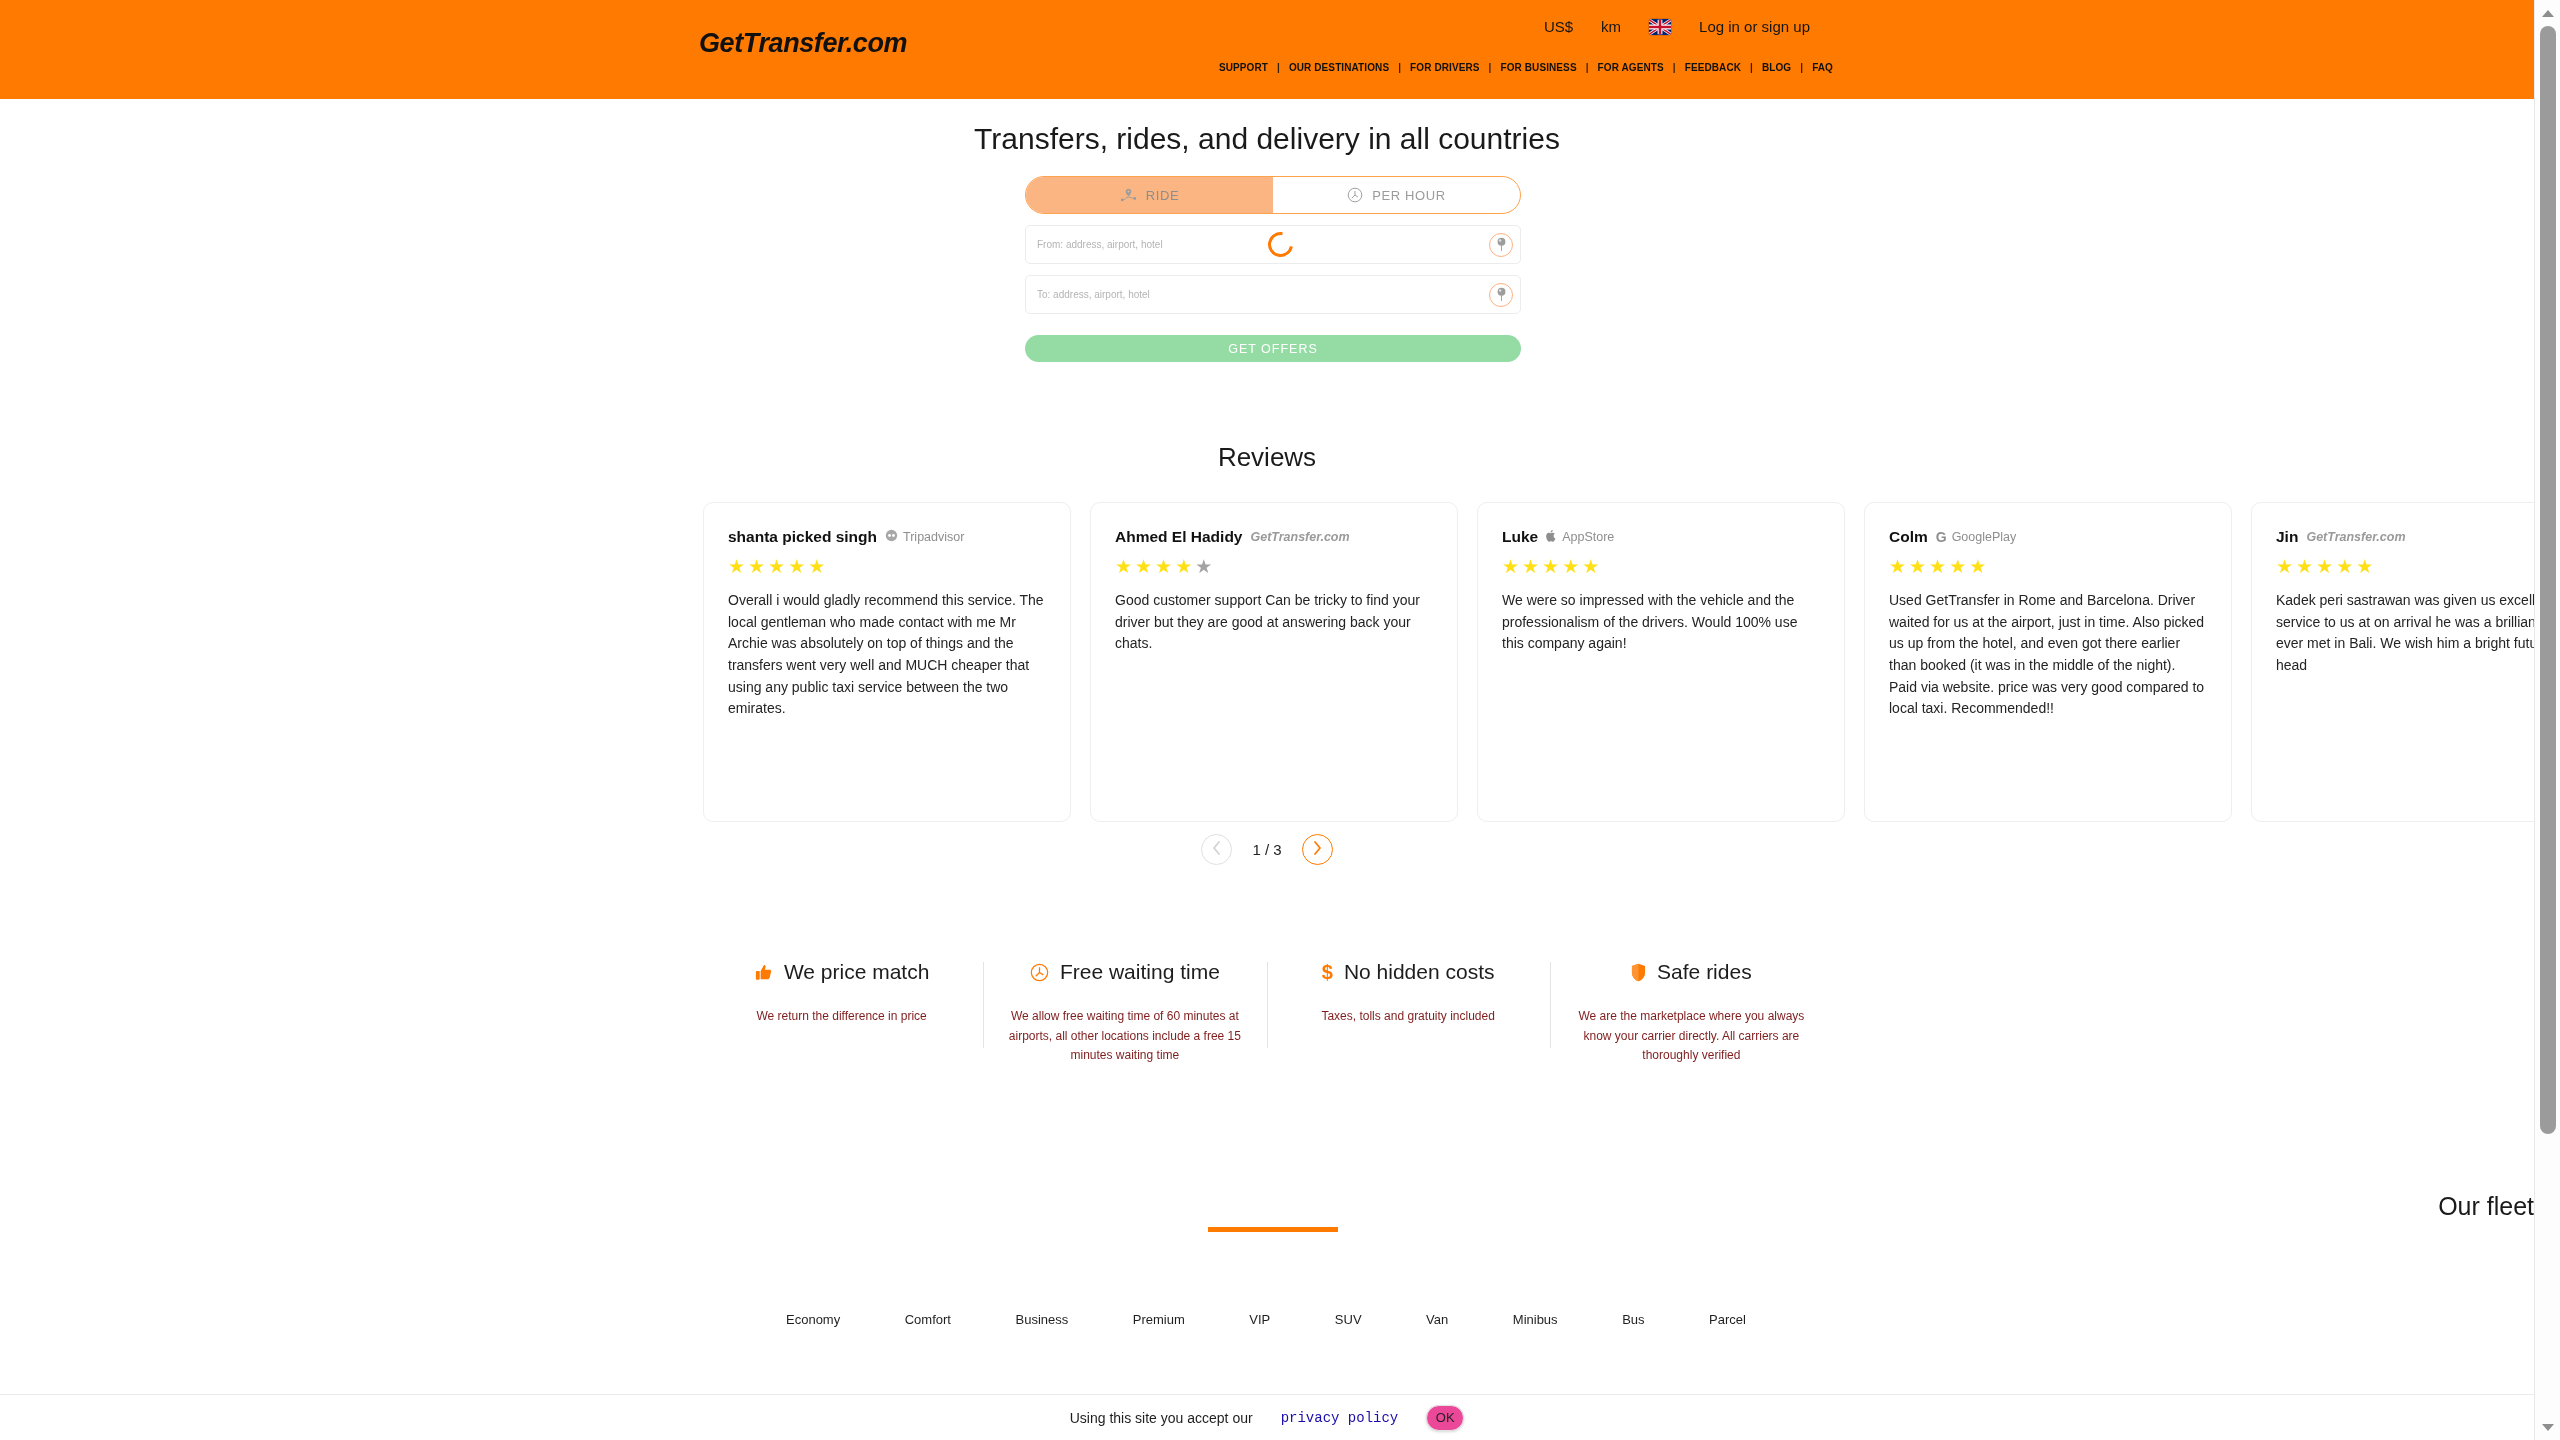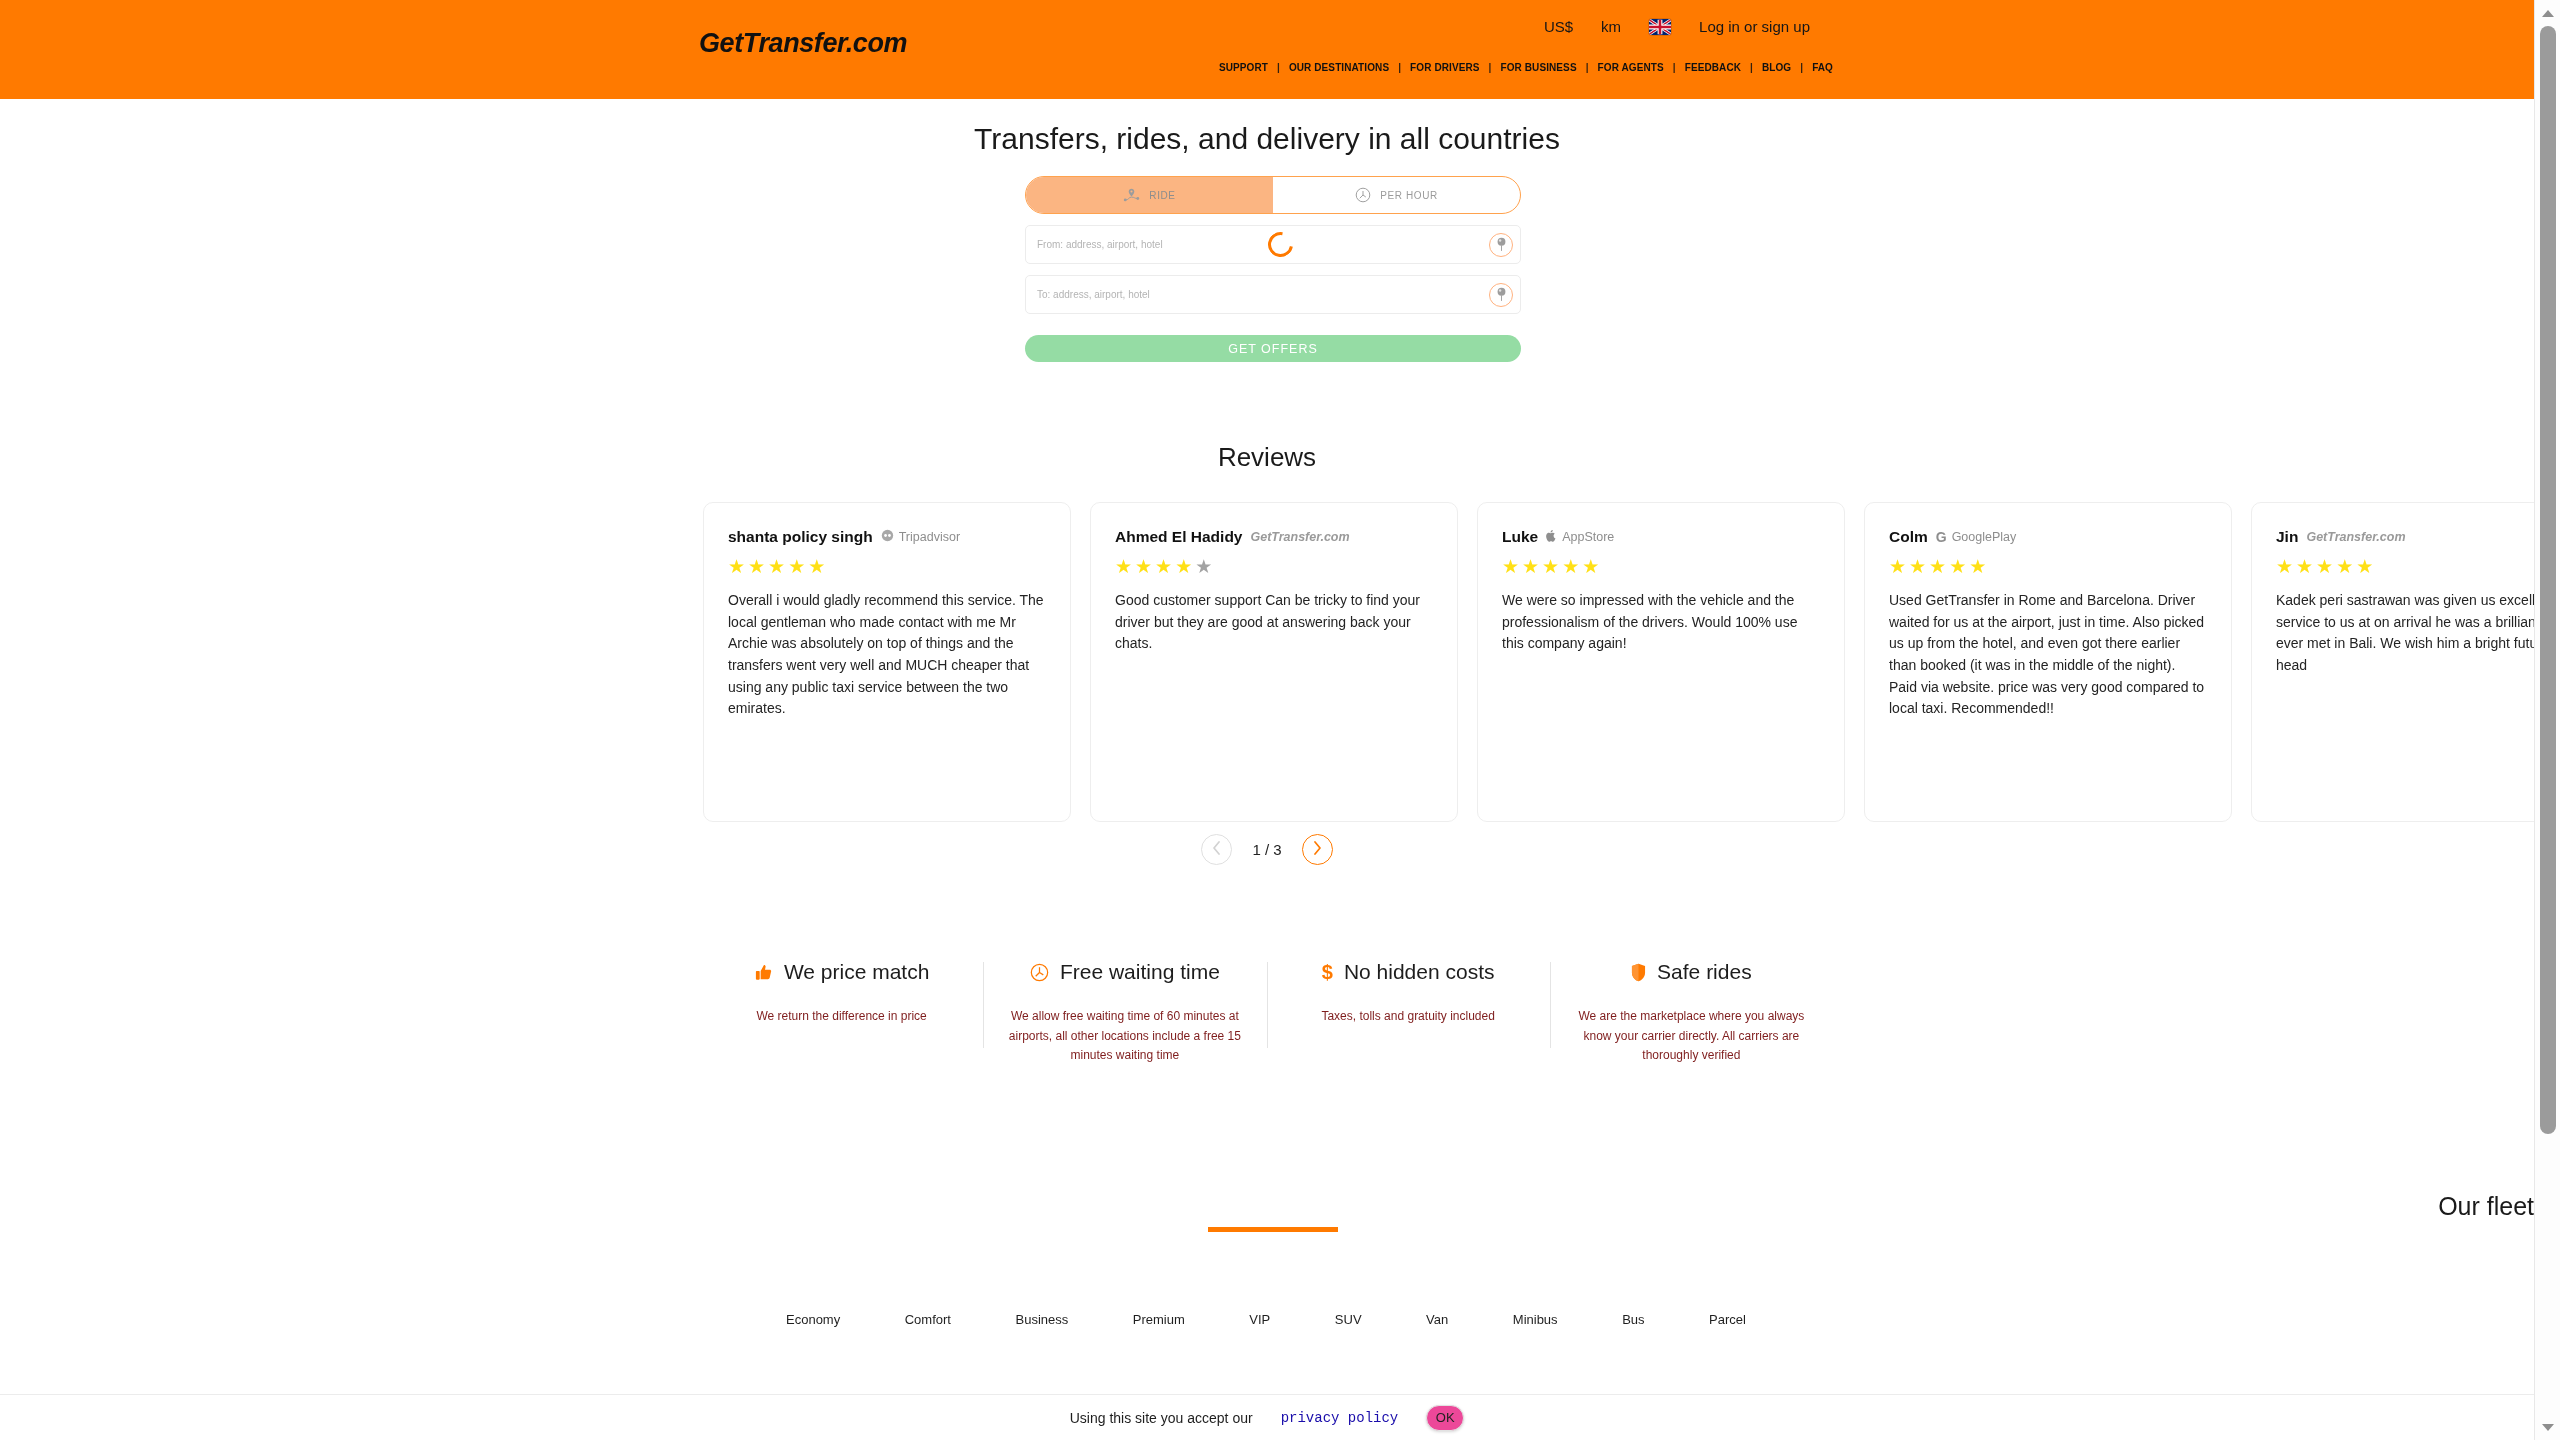--- a/index.html
+++ b/index.html
@@ -67,21 +67,21 @@
     text-align: center; font-size: 30px; color: #1a1a1a; font-weight: 400;
   }
   .form-wrap { position:absolute; left: 1025px; top: 176px; width: 496px; }
 
   .tabs {
     position: relative; display: flex; width: 496px; height: 38px;
     border: 1px solid #ffa24d; border-radius: 19px; overflow: hidden; background:#fff;
   }
   .tab {
     flex: 1; display: flex; align-items: center; justify-content: center; gap: 9px;
-    font-size: 10px; color: #9b9b9b; letter-spacing: .6px;
+    font-size: 13px; color: #9b9b9b; letter-spacing: .6px;
   }
   .tab.active { background: #fbb582; color: #8d8d8d; }
   .tab .icn { display:flex; align-items:center; }
 
   .field {
     position: relative; margin-top: 11px; width: 496px; height: 39px;
     border: 1px solid #ececec; border-radius: 5px; background: #fff;
     display: flex; align-items: center;
   }
   .field .ph {
@@ -284,21 +284,21 @@
 
     <div class="get-offers">GET OFFERS</div>
   </div>
 
   <div class="reviews-title">Reviews</div>
 
   <div class="reviews-strip">
 
     <div class="review-card">
       <div class="rv-head">
-        <span class="rv-name">shanta policy singh</span>
+        <span class="rv-name">shanta picked singh</span>
         <span class="rv-src">
           <span>
             <svg width="13" height="13" viewBox="0 0 16 16">
                 <circle cx="8" cy="8" r="7" fill="#a8a8a8"></circle>
                 <circle cx="5.6" cy="8" r="1.7" fill="#fff"></circle>
                 <circle cx="10.4" cy="8" r="1.7" fill="#fff"></circle>
               </svg>
           </span>
           <span>Tripadvisor</span>
         </span>

